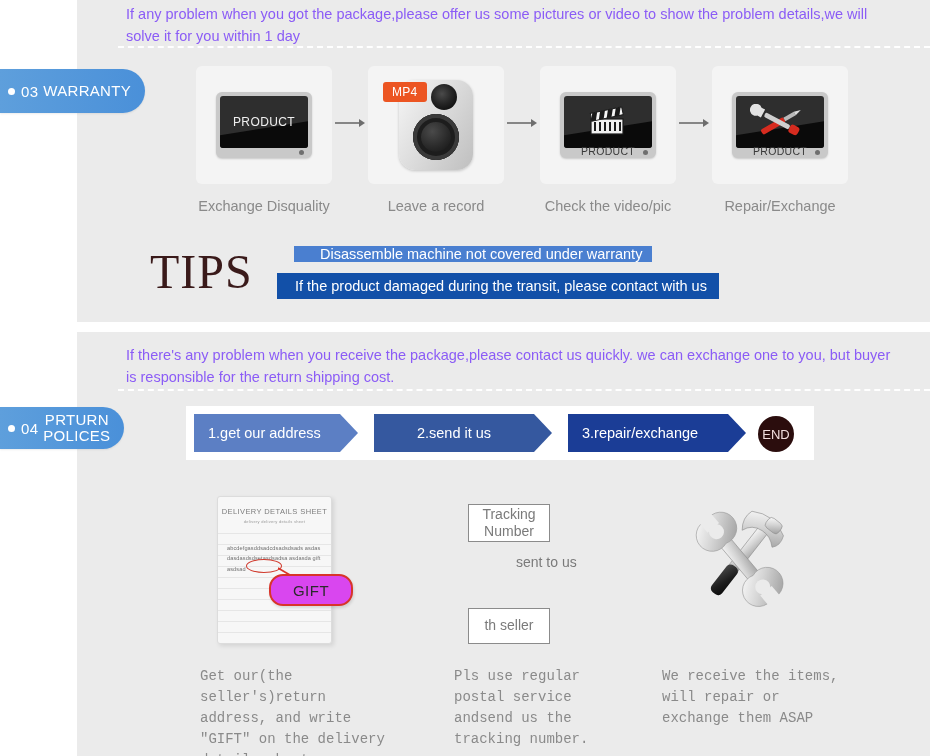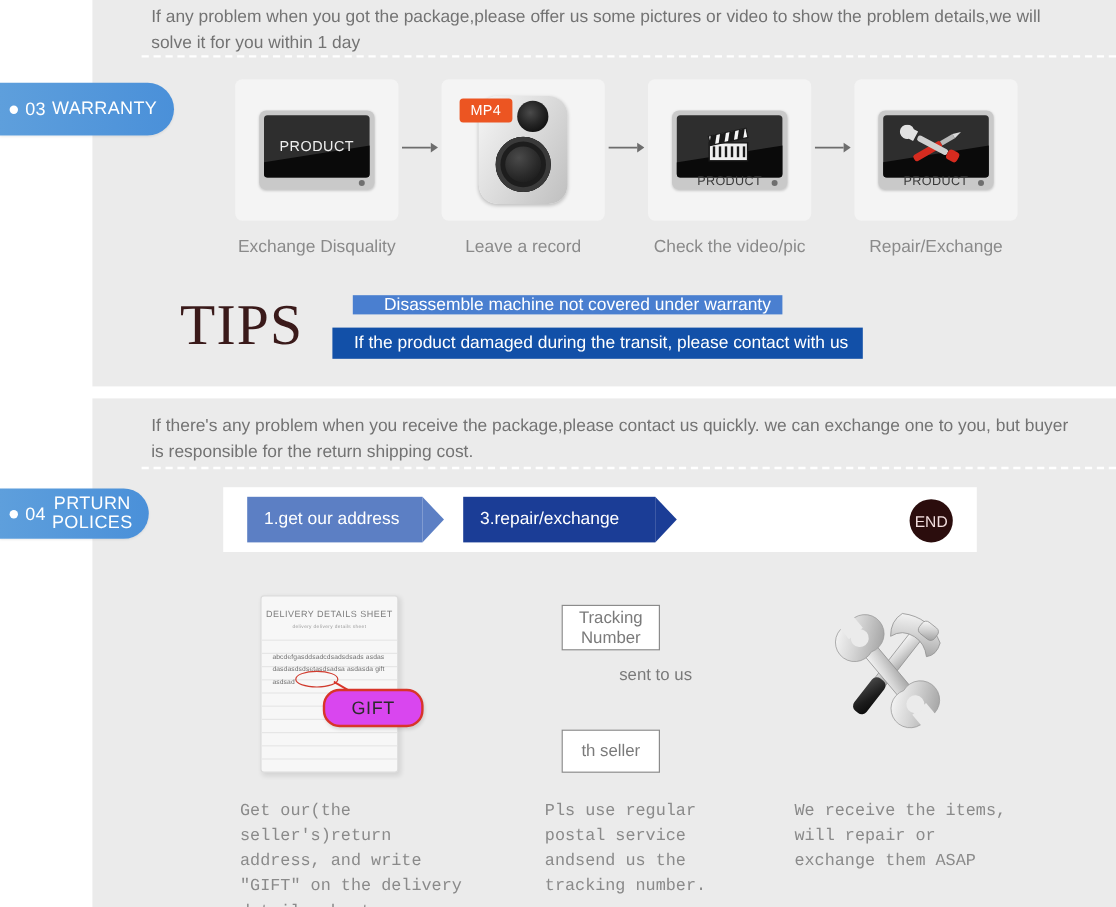--- a/index.html
+++ b/index.html
@@ -31,21 +31,21 @@
     padding:0 14px 0 8px;
   }
   #badge-warranty { top:69px; height:44px; }
   #badge-return   { top:407px; height:42px; }
   .badge .dot { width:7px; height:7px; border-radius:50%; background:#fff; flex:0 0 auto; margin-right:6px; }
   .badge .num { font-size:15px; letter-spacing:.3px; }
   .badge .ttl { font-size:15px; letter-spacing:.3px; margin-left:5px; line-height:1.05; }
   #badge-return .ttl { text-align:center; }
 
   
-  .intro { position:absolute; left:126px; width:770px; font-size:14.5px; line-height:1.55; color:#737373; }
+  .intro { position:absolute; left:126px; width:770px; font-size:14.5px; line-height:1.55; color:#8b5cf6; }
   #intro-warranty { top:3px; }
   #intro-return   { top:344px; }
 
   
   #steps { position:absolute; left:196px; top:66px; width:700px; display:flex; align-items:flex-start; }
   .step { width:136px; display:flex; flex-direction:column; align-items:center; }
   .step-card {
     width:136px; height:118px; background:#f4f4f4; border-radius:6px;
     display:flex; align-items:center; justify-content:center; position:relative;
   }
@@ -86,21 +86,21 @@
   
   #tips-row { position:absolute; left:150px; top:240px; width:760px; }
   #tips-word { position:absolute; left:0; top:4px; font-size:48px; color:#3a1a1a;
                font-family:"Liberation Serif", serif; font-weight:300; letter-spacing:1px; }
   .tip-bar { position:absolute; color:#fff; font-size:14.5px; display:flex; align-items:center; }
   #tip-1 { left:144px; top:6px; width:358px; height:16px; padding-left:26px; background:#4a7fd0; }
   #tip-2 { left:127px; top:33px; width:442px; height:26px; padding-left:18px; background:#1250a8; }
 
   
   #flow-box { position:absolute; left:186px; top:406px; width:628px; height:54px; background:#ffffff; }
-  #flow-inner { position:absolute; left:8px; top:8px; height:38px; display:flex; align-items:center;margin-left:12px; }
+  #flow-inner { position:absolute; left:8px; top:8px; height:38px; display:flex; align-items:center; }
   .chev { height:38px; display:flex; align-items:center; color:#fff; font-size:14.5px;
           padding:0 34px 0 14px; position:relative; white-space:nowrap; }
   .chev:after { content:""; position:absolute; right:-18px; top:0; width:0; height:0;
           border-top:19px solid transparent; border-bottom:19px solid transparent; }
   #chev-1 { background:#5c7fc4; width:146px; }
   #chev-1:after { border-left:18px solid #5c7fc4; }
   #chev-2 { background:#35589f; width:160px; margin-left:34px; justify-content:center; padding:0 20px; }
   #chev-2:after { border-left:18px solid #35589f; }
   #chev-3 { background:#1b3d96; width:160px; margin-left:34px; justify-content:flex-start; }
   #chev-3:after { border-left:18px solid #1b3d96; }
@@ -283,20 +283,21 @@
     <span class="num">04</span>
     <span class="ttl">
       <span>PRTURN</span><br>
       <span>POLICES</span>
     </span>
   </div>
 
   <div id="flow-box">
     <div id="flow-inner">
       <div class="chev" id="chev-1">1.get our address</div>
+      <div class="chev" id="chev-2">2.send it us</div>
       <div class="chev" id="chev-3">3.repair/exchange</div>
     </div>
     <div id="end-circle">END</div>
   </div>
 
   <div class="col" id="col-1">
     <div class="col-art">
       <div class="sheet-wrap">
         <div class="sheet">
           <div class="s-lines">

